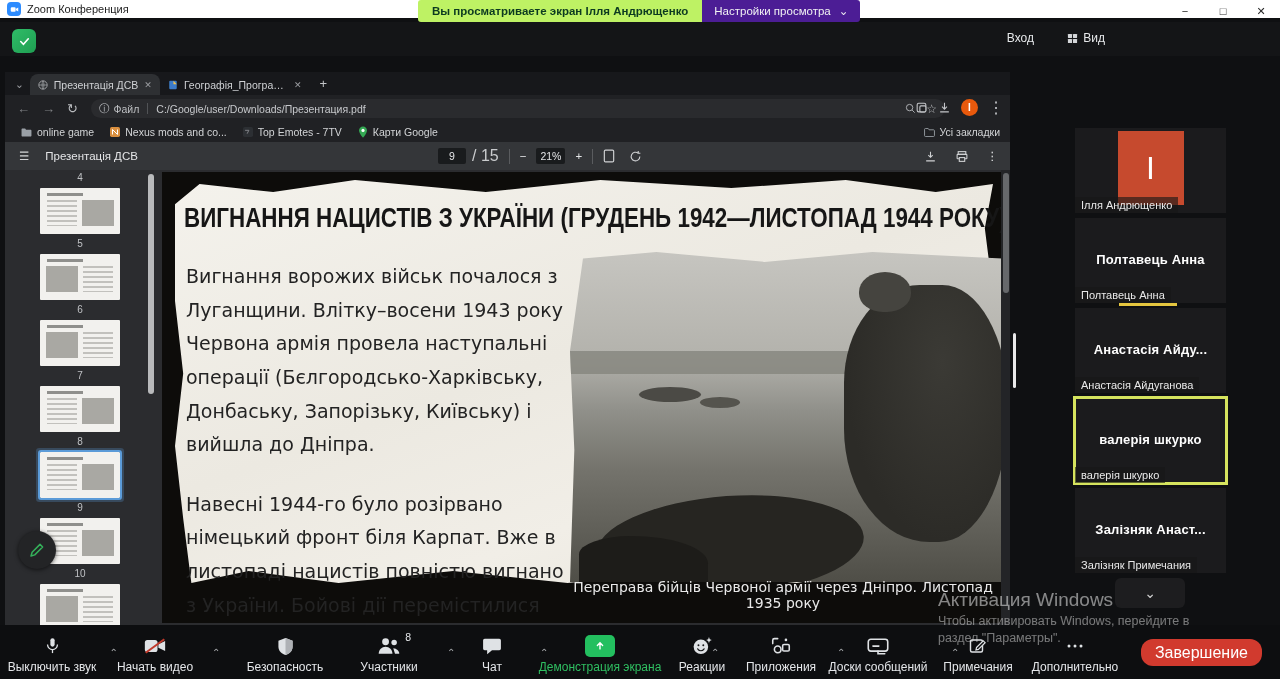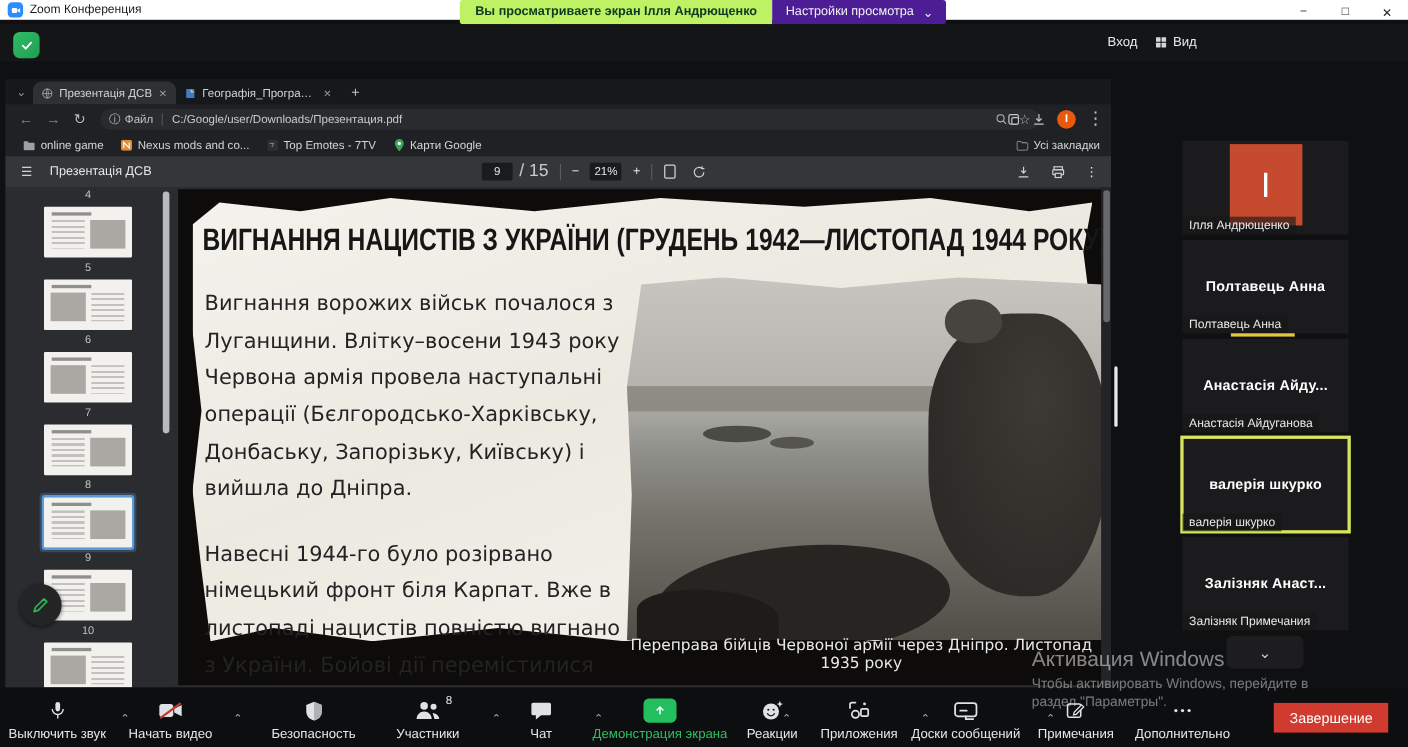--- a/index.html
+++ b/index.html
@@ -115,22 +115,22 @@
 
   
   .bbar{position:absolute;left:0;top:625px;width:1280px;height:54px;background:#0d0e10;}
   .citem{position:absolute;top:0;height:54px;display:flex;flex-direction:column;align-items:center;justify-content:flex-start;}
   .citem .ic{height:26px;margin-top:8px;display:flex;align-items:center;justify-content:center;position:relative;}
   .citem .lbl{font-size:12px;color:#e4e6e9;margin-top:1px;white-space:nowrap;}
   .citem .chev{position:absolute;top:14px;font-size:10px;color:#a9abae;}
   .share-ic{width:30px;height:22px;border-radius:5px;background:#23bf5f;display:flex;align-items:center;justify-content:center;}
   .green{color:#2fbf61 !important;}
   .badge{position:absolute;top:-2px;right:-10px;font-size:10.5px;color:#e4e6e9;}
-  .endbtn{position:absolute;right:18px;top:14px;height:27px;padding:0 14px;background:#d13a2e;border-radius:0;
-          color:#fff;font-size:13px;display:flex;align-items:center;}
+  .endbtn{position:absolute;right:18px;top:14px;height:27px;padding:0 14px;background:#d13a2e;border-radius:12px;
+          color:#fff;font-size:16px;display:flex;align-items:center;}
 
   
   .wm1{position:absolute;left:938px;top:589px;font-size:19px;color:rgba(235,235,235,.55);z-index:60;}
   .wm2{position:absolute;left:938px;top:614px;font-size:12.5px;color:rgba(225,225,225,.5);z-index:60;}
   .wm3{position:absolute;left:938px;top:631px;font-size:12.5px;color:rgba(225,225,225,.5);z-index:60;}
 
   svg{display:block;}
 </style>
 </head>
 <body>
@@ -161,21 +161,21 @@
 
   <div class="zhead">
     <div class="shield">
       <svg width="13" height="13" viewBox="0 0 24 24">
           <path d="M5 12l5 5 9-10" stroke="#fff" stroke-width="3" fill="none" stroke-linecap="round"></path>
         </svg>
     </div>
     <div class="hbtn" style="right:246px;">
       <span>Вход</span>
     </div>
-    <div class="hbtn" style="right:192px;">
+    <div class="hbtn" style="right:175px;">
       <span>
         <svg width="11" height="11" viewBox="0 0 24 24" fill="#d4d6d9">
             <rect x="2" y="2" width="9" height="9" rx="1"></rect>
             <rect x="13" y="2" width="9" height="9" rx="1"></rect>
             <rect x="2" y="13" width="9" height="9" rx="1"></rect>
             <rect x="13" y="13" width="9" height="9" rx="1"></rect>
           </svg>
       </span>
       <span>Вид</span>
     </div>

